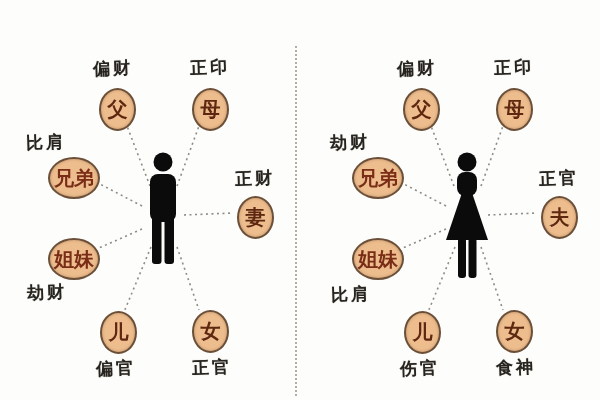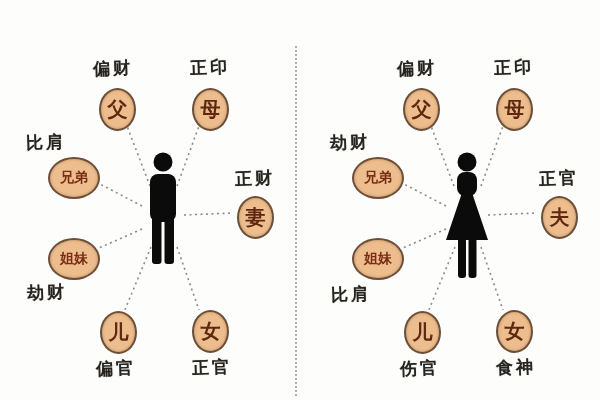--- a/index.html
+++ b/index.html
@@ -25,21 +25,21 @@
     white-space:nowrap;
   }
   .kin-circle{
     position:absolute;width:33px;height:39px;
     border:2px solid #6b4f38;border-radius:50%;
     background:#edbd8e;
     box-shadow:inset 0 0 3px rgba(120,80,40,.45);
     display:flex;align-items:center;justify-content:center;
     font-size:20px;font-weight:700;color:#5d2710;
   }
-  .kin-circle.wide{width:48px;height:38px;font-size:14px;letter-spacing:0;color:#7a2d16;}
+  .kin-circle.wide{width:48px;height:38px;font-size:20px;letter-spacing:0;color:#7a2d16;}
   .figure{position:absolute;}
 </style>
 </head>
 <body>
 
 <div class="stage">
 
   <div class="panel left">
     <svg class="lines" viewBox="0 0 296 400">
       <g stroke="#8f8b85" stroke-width="1.6" stroke-dasharray="2 3.5" fill="none">

